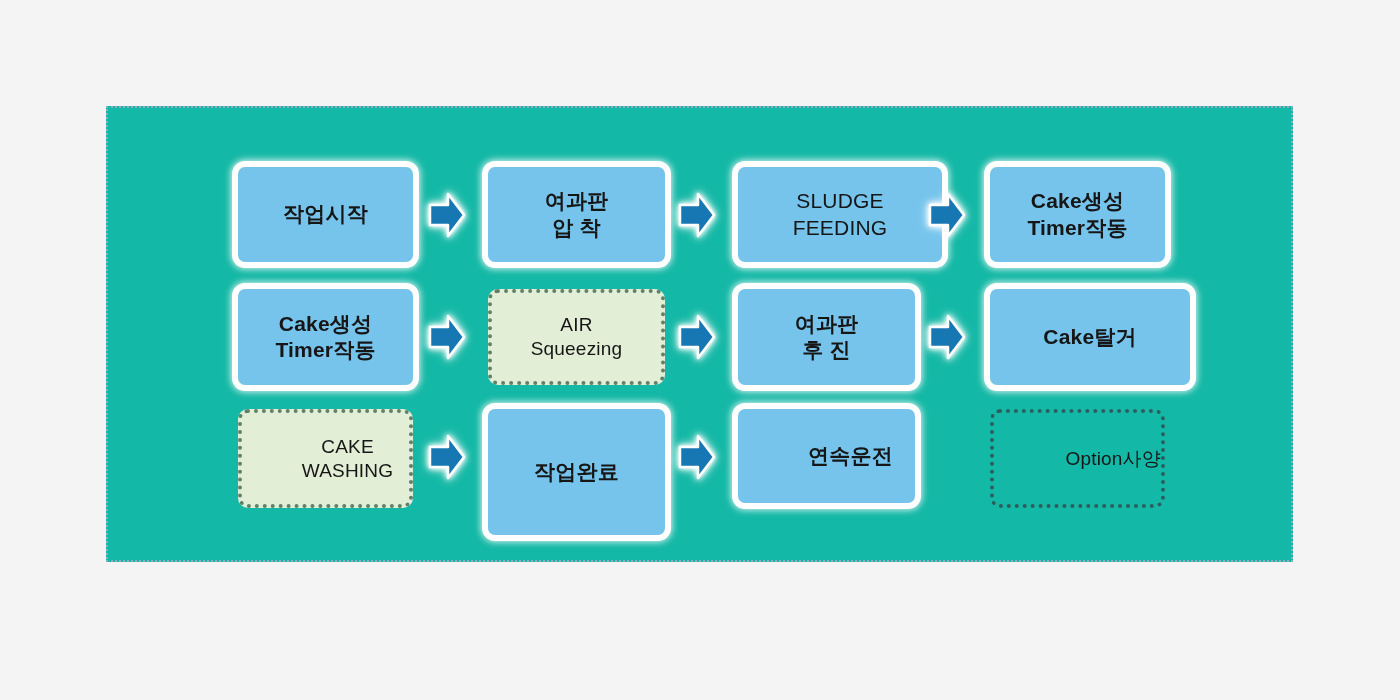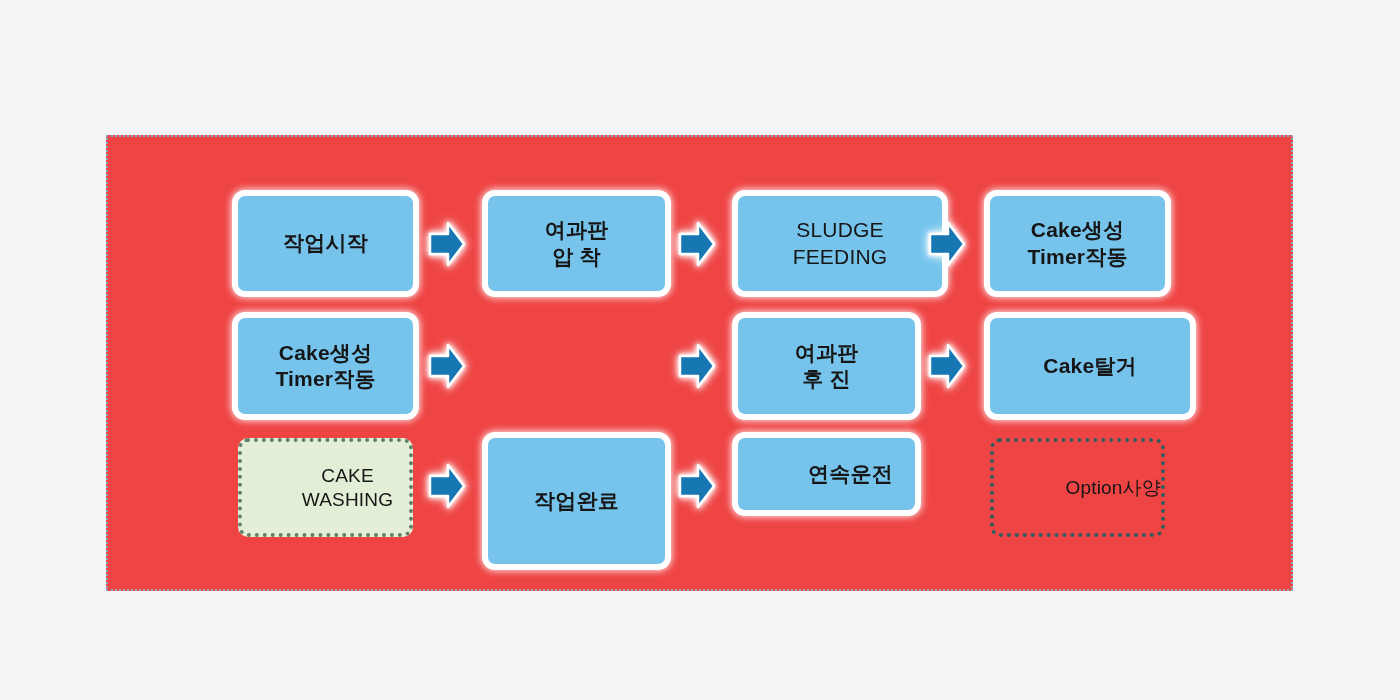--- a/index.html
+++ b/index.html
@@ -13,24 +13,24 @@
     height: 700px;
     position: relative;
     overflow: hidden;
     font-family: "Liberation Sans", "DejaVu Sans", sans-serif;
   }
 
   
   #flow-panel {
     position: absolute;
     left: 106px;
-    top: 135px;
+    top: 106px;
     width: 1187px;
     height: 456px;
-    background: #ef4444;
+    background: #14b8a6;
     border: 2px dotted #8fa9bd;
     box-sizing: border-box;
     text-decoration: underline;
   }
 
   
   #flow-grid {
     position: absolute;
     left: 0;
     top: 0;
@@ -110,35 +110,39 @@
 FEEDING</span>
       </div>
       <div class="flow-node style-solid-blue weight-bold size-lg" style="left: 882px; top: 59px; width: 175px; height: 95px;">
         <span class="node-label">Cake생성
 Timer작동</span>
       </div>
       <div class="flow-node style-solid-blue weight-bold size-lg" style="left: 130px; top: 181px; width: 175px; height: 96px;">
         <span class="node-label">Cake생성
 Timer작동</span>
       </div>
+      <div class="flow-node style-dashed-green weight-normal size-md" style="left: 380px; top: 181px; width: 177px; height: 96px;">
+        <span class="node-label">AIR
+Squeezing</span>
+      </div>
       <div class="flow-node style-solid-blue weight-bold size-lg" style="left: 630px; top: 181px; width: 177px; height: 96px;">
         <span class="node-label">여과판
 후  진</span>
       </div>
       <div class="flow-node style-solid-blue weight-bold size-lg" style="left: 882px; top: 181px; width: 200px; height: 96px;">
         <span class="node-label">Cake탈거</span>
       </div>
       <div class="flow-node style-dashed-green weight-normal size-md" style="left: 130px; top: 301px; width: 175px; height: 99px; padding-left: 44px;">
         <span class="node-label">CAKE
 WASHING</span>
       </div>
       <div class="flow-node style-solid-blue weight-bold size-lg" style="left: 380px; top: 301px; width: 177px; height: 126px;">
         <span class="node-label">작업완료</span>
       </div>
-      <div class="flow-node style-solid-blue weight-bold size-lg" style="left: 630px; top: 301px; width: 177px; height: 72px; padding-left: 48px;">
+      <div class="flow-node style-solid-blue weight-bold size-lg" style="left: 630px; top: 301px; width: 177px; height: 94px; padding-left: 48px;">
         <span class="node-label">연속운전</span>
       </div>
       <div class="flow-node style-dashed-outline weight-normal size-md" style="left: 882px; top: 301px; width: 175px; height: 99px;">
         <span class="node-label">Option사양</span>
       </div>
       <div class="flow-arrow" style="left: 320px; top: 84px;">
         <svg viewBox="0 0 38 46" xmlns="http://www.w3.org/2000/svg">
           <path d="M2 13 H20 V2 L36 23 L20 44 V33 H2 Z" fill="#1677b3" stroke="#ffffff" stroke-width="2.5" stroke-linejoin="round"></path>
         </svg>
       </div>

